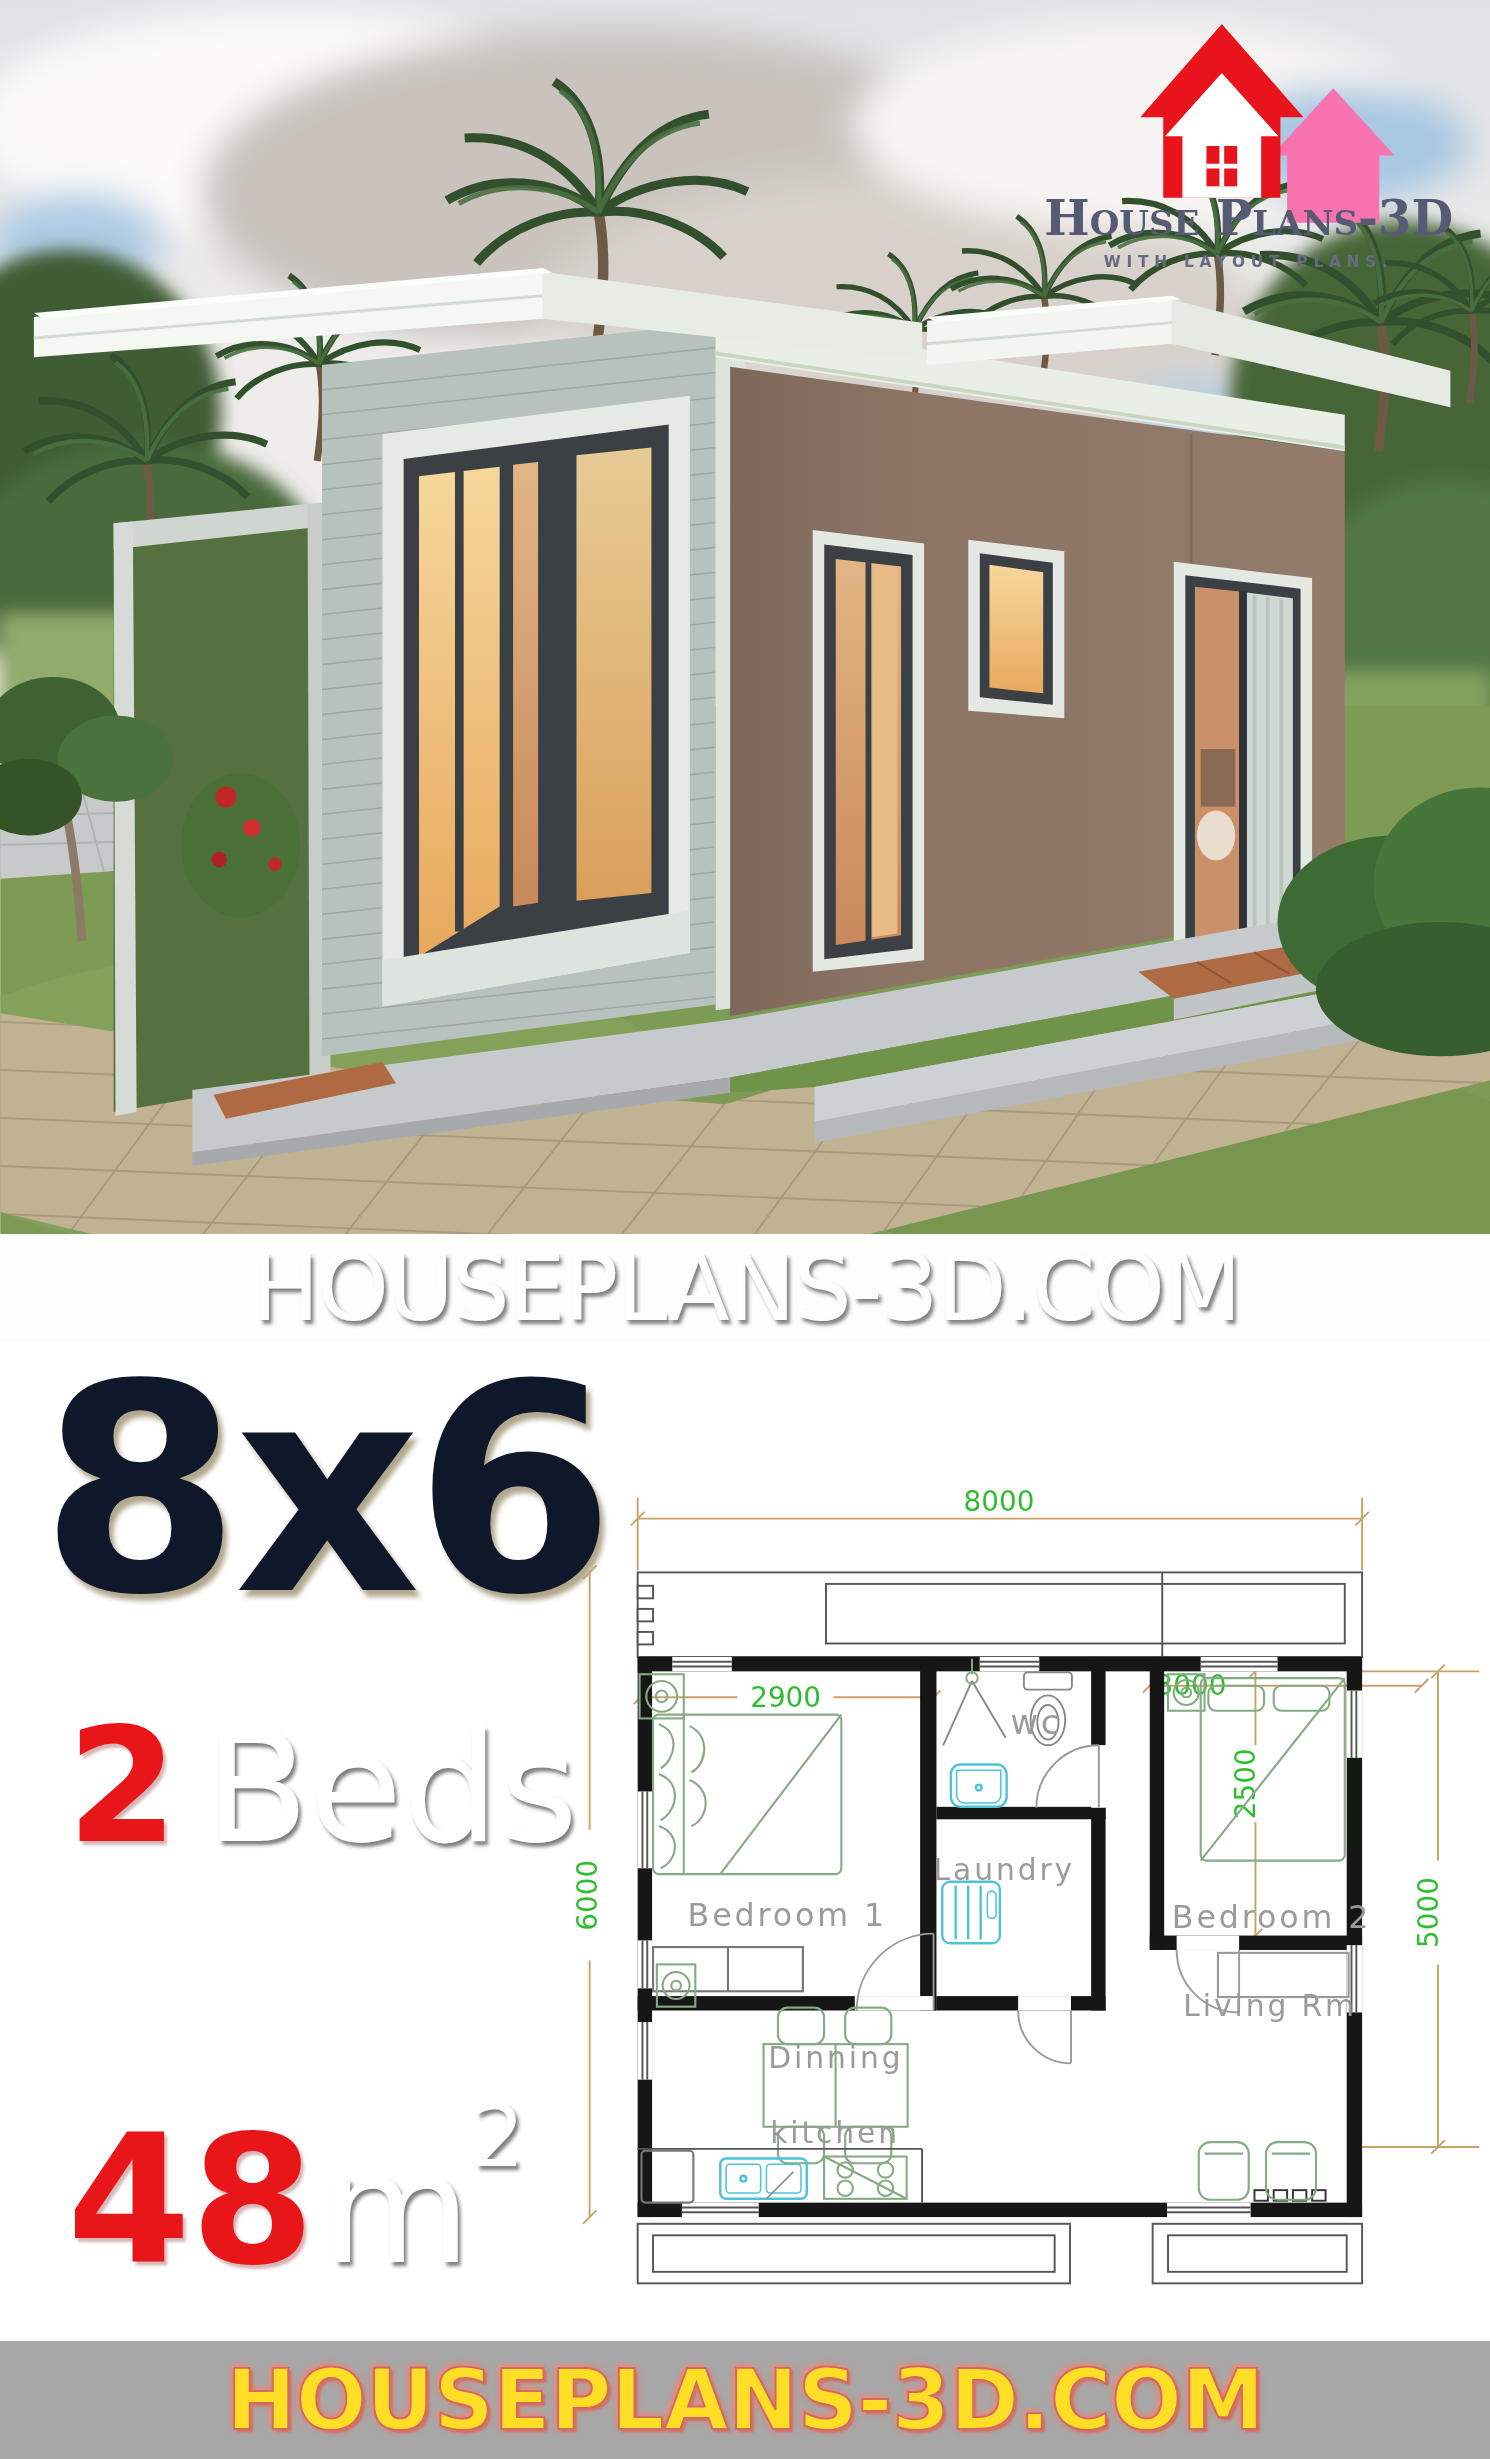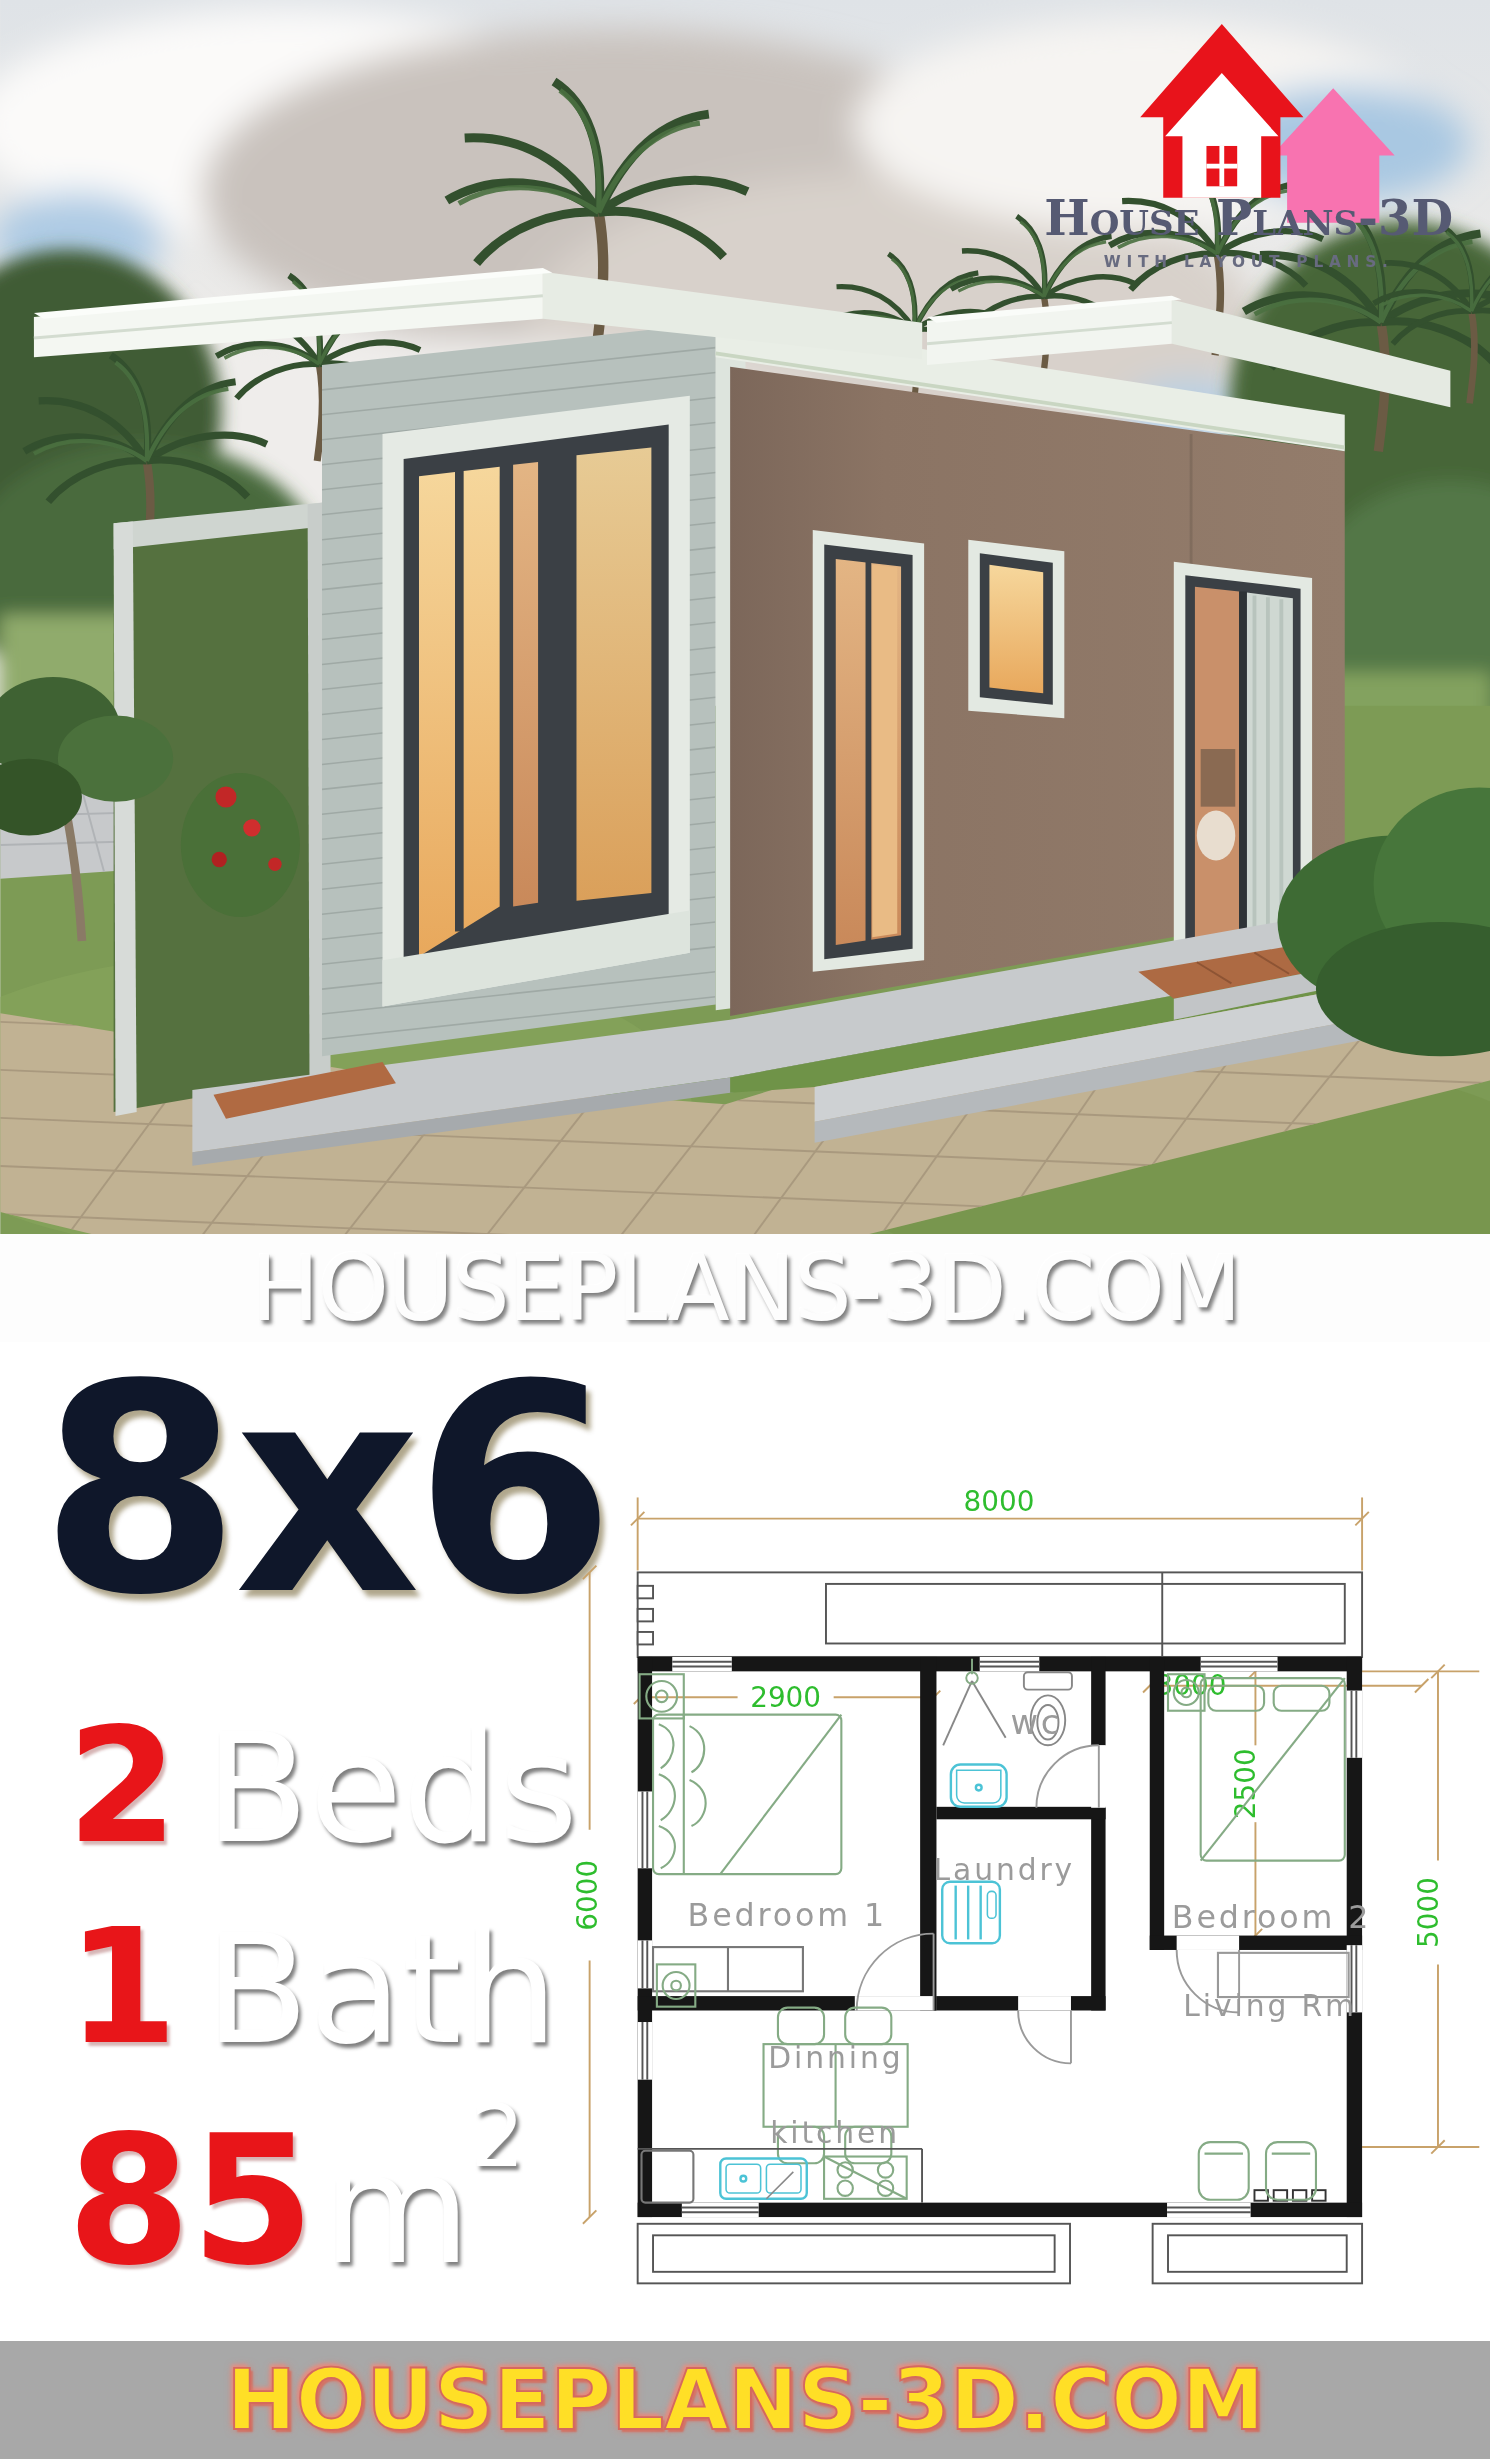--- a/index.html
+++ b/index.html
@@ -313,25 +313,22 @@
 <div id="band" class="abs">
   <span>HOUSEPLANS-3D.COM</span>
 </div>
 
 <div id="content" class="abs">
   <div id="plotsize" class="abs">8x6</div>
 
   <div id="row-beds" class="abs specrow">
     <span class="num">2</span><span class="word">Beds</span>
   </div>
-  <div id="row-bath" class="abs specrow">
-    <span class="num">1</span><span class="word">Bath</span>
-  </div>
   <div id="row-area" class="abs specrow">
-    <span class="num">85</span><span class="word" style="margin-left:7.7px">m</span><sup class="sq">2</sup>
+    <span class="num">48</span><span class="word" style="margin-left:7.7px">m</span><sup class="sq">2</sup>
   </div>
 
   <svg class="abs" style="left:576px;top:142px" width="915" height="857" viewBox="0 0 952 892">
     <g stroke="#c8a26a" stroke-width="2" fill="none">
 
       <line x1="64" y1="36" x2="818" y2="36"></line>
       <line x1="57" y1="43" x2="71" y2="29"></line>
         <line x1="811" y1="43" x2="825" y2="29"></line>
       <line x1="64" y1="14" x2="64" y2="90"></line>
         <line x1="818" y1="14" x2="818" y2="90"></line>

